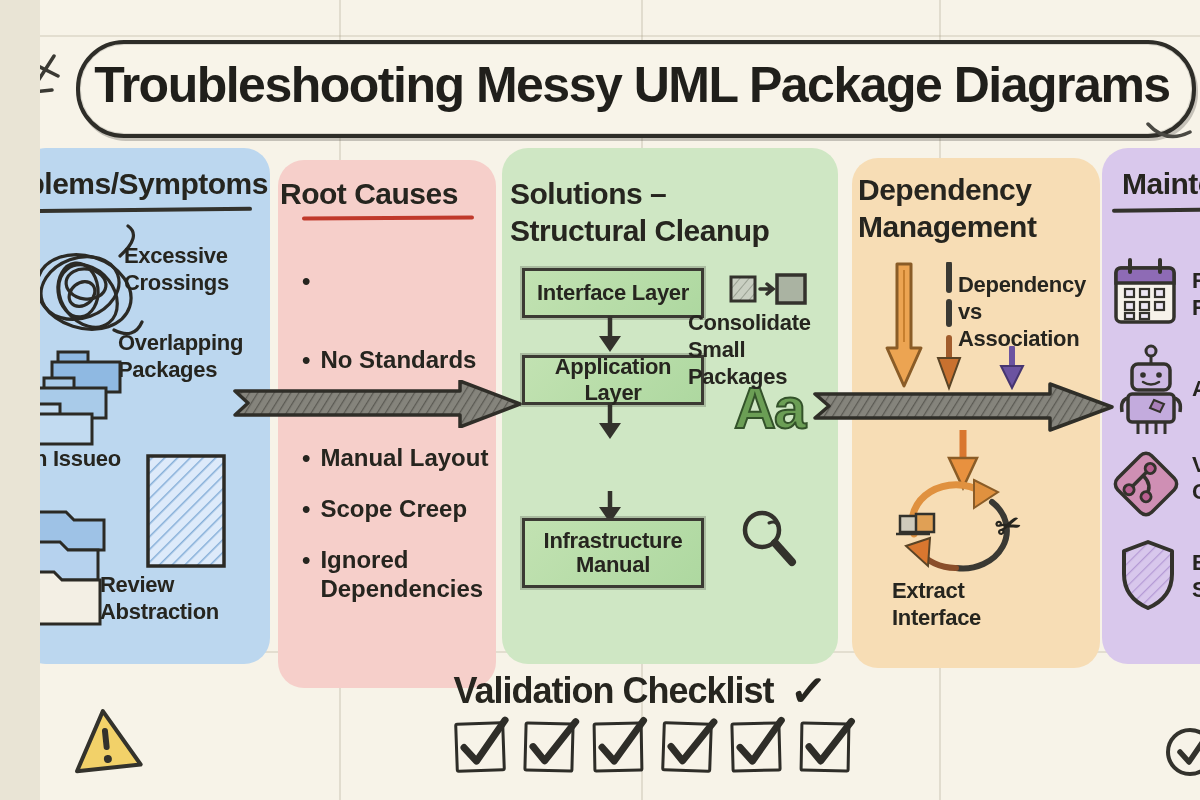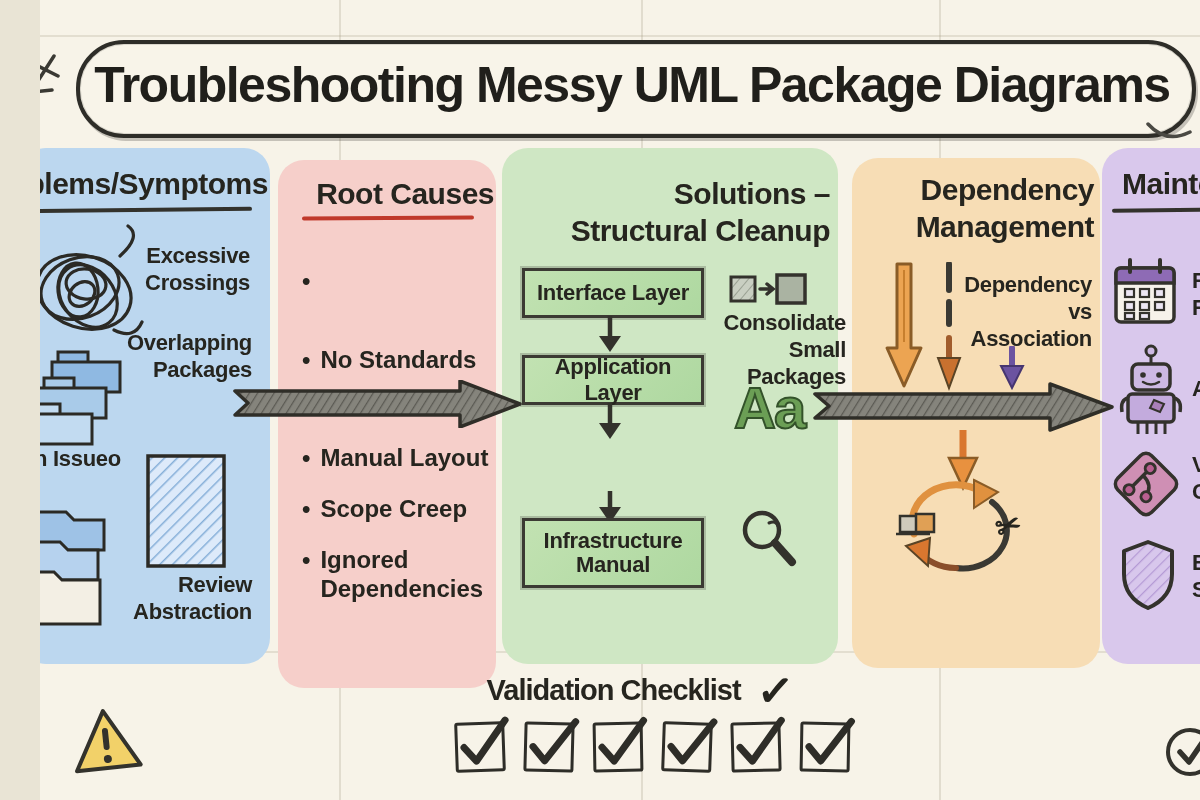--- a/index.html
+++ b/index.html
@@ -1,20 +1,20 @@
 <!DOCTYPE html>
 <html><head>
 <meta charset="utf-8">
 <style>
   html,body{margin:0;padding:0;background:#e9e4d5;}
   #canvas{position:relative;width:1200px;height:800px;overflow:hidden;
     background:#f7f3e8;font-family:"Liberation Sans",sans-serif;margin-left:40px;}
   .abs{position:absolute;}
   .txt{font-family:"Liberation Sans",sans-serif;font-weight:bold;color:#26251f;line-height:1.22;}
-  .center{text-align:right;}
+  .center{text-align:left;}
   .crease-v{position:absolute;top:0;width:2px;height:800px;background:rgba(150,140,115,0.22);}
   .crease-h{position:absolute;left:0;width:1200px;height:2px;background:rgba(150,140,115,0.20);}
   .panel{position:absolute;border-radius:26px;}
   .panel::before{content:"";position:absolute;inset:-10px;border-radius:34px;background:inherit;
     opacity:.55;filter:blur(6px);z-index:-1;}
   .hdr{font-size:30px;letter-spacing:-0.5px;}
   .hdr-underline{position:absolute;height:3.5px;background:#33322c;border-radius:2px;}
   .item-label{font-size:22px;letter-spacing:-0.3px;}
   .bullet-row{position:absolute;display:flex;gap:10px;font-size:24px;}
   .bullet-dot{flex:0 0 auto;}
@@ -243,20 +243,21 @@
     <path d="M106,26 A44,38 0 0 1 70,92" fill="none" stroke="#3a3933" stroke-width="6" stroke-linecap="round"></path>
     <path d="M70,92 A44,38 0 0 1 32,74" fill="none" stroke="#8a4e2a" stroke-width="6" stroke-linecap="round"></path>
     <polygon points="44,62 20,70 42,90" fill="#d9772f" stroke="#5a4426" stroke-width="2"></polygon>
     <g stroke="#33322c" stroke-width="2.5">
       <rect x="14" y="40" width="22" height="16" fill="#cfcabb"></rect>
       <rect x="30" y="38" width="18" height="18" fill="#e0a055"></rect>
       <line x1="10" y1="58" x2="44" y2="58"></line>
     </g>
   </svg>
   <div class="abs txt" style="left:956px;top:508px;font-size:30px;transform:rotate(-18deg)">✂</div>
+  <div class="abs txt item-label center" style="left:852px;top:578px;width:148px">Extract Interface</div>
 
   <div class="abs txt hdr" style="left:1082px;top:166px;white-space:nowrap">Maintenance</div>
   <div class="hdr-underline" style="left:1072px;top:208px;width:128px;transform:rotate(-0.6deg)"></div>
 
   <svg class="abs" style="left:1072px;top:256px" width="66" height="72">
     <rect x="4" y="12" width="58" height="54" rx="5" fill="#f6f2ea" stroke="#33322c" stroke-width="3.5"></rect>
     <path d="M4,17 q0,-5 5,-5 h48 q5,0 5,5 v10 h-58 z" fill="#8e6bb5" stroke="#33322c" stroke-width="3.5"></path>
     <line x1="18" y1="4" x2="18" y2="16" stroke="#33322c" stroke-width="4" stroke-linecap="round"></line>
     <line x1="48" y1="4" x2="48" y2="16" stroke="#33322c" stroke-width="4" stroke-linecap="round"></line>
     <g fill="#ece6f3" stroke="#33322c" stroke-width="2.2">
@@ -309,21 +310,21 @@
       <pattern id="purplehatch" width="8" height="8" patternUnits="userSpaceOnUse" patternTransform="rotate(45)">
         <rect width="8" height="8" fill="#d8c7ec"></rect>
         <line x1="0" y1="0" x2="0" y2="8" stroke="#b49ad5" stroke-width="2.5"></line>
       </pattern>
     </defs>
     <path d="M30,4 L54,13 V36 C54,54 44,64 30,70 C16,64 6,54 6,36 V13 Z" fill="url(#purplehatch)" stroke="#33322c" stroke-width="4" stroke-linejoin="round"></path>
   </svg>
   <div class="abs txt item-label" style="left:1152px;top:550px;width:90px">Enforce Standards</div>
 
   <div class="abs" style="left:360px;top:664px;width:480px;display:flex;align-items:center;justify-content:center;gap:16px">
-    <span class="txt" style="font-size:29px;letter-spacing:-1px">Validation Checklist</span>
+    <span class="txt" style="font-size:36px;letter-spacing:-1px">Validation Checklist</span>
     <span class="txt" style="font-size:44px;transform:rotate(4deg)">✓</span>
   </div>
 
   <div class="abs" style="left:415px;top:722px;display:flex;gap:19px">
     <div class="checkbox" style="transform:rotate(-2deg)">
       <svg width="58" height="58">
           <path d="M10,36 L22,50 L52,10" fill="none" stroke="#2e2d28" stroke-width="7" stroke-linecap="round" stroke-linejoin="round"></path>
         </svg>
     </div>
     <div class="checkbox" style="transform:rotate(1.5deg)">

